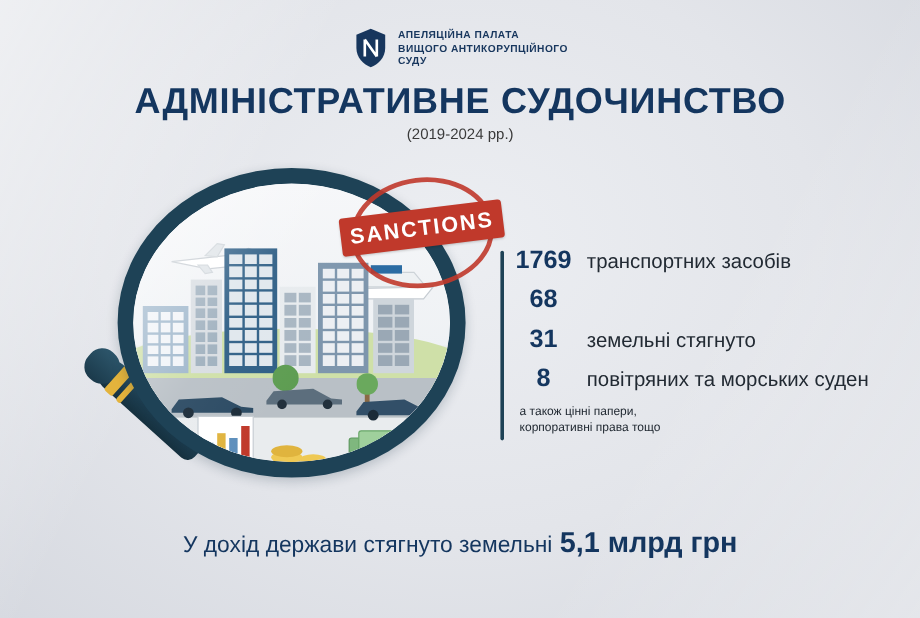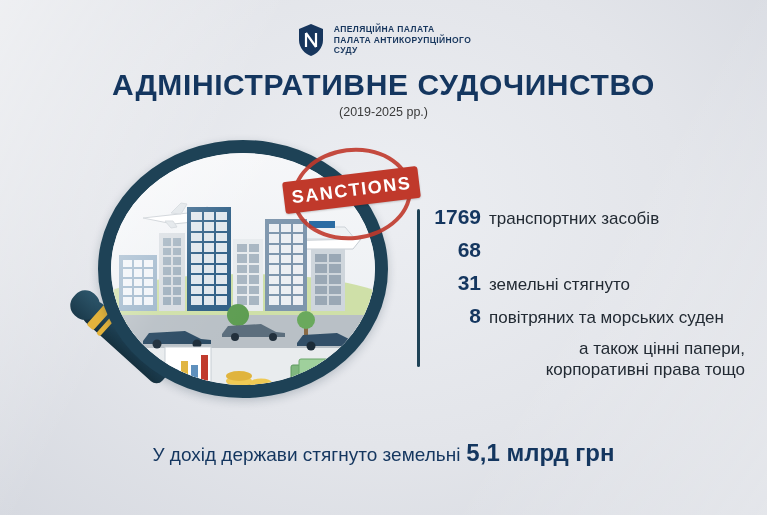--- a/index.html
+++ b/index.html
@@ -256,37 +256,36 @@
   }
   .stat-row {
     display: flex;
     align-items: baseline;
     margin-bottom: 9px;
   }
   .stat-num {
     color: #14365f;
     font-size: 21px;
     font-weight: bold;
-    text-align: right;
+    text-align: center;
     width: 56px;
     flex: 0 0 56px;
     margin-right: 8px;
   }
   .stat-label {
     color: #222a33;
     font-size: 17px;
     line-height: 1.18;
   }
   .stat-note {
     margin-top: 10px;
     margin-left: 8px;
     color: #222a33;
-    font-size: 17px;
+    font-size: 10px;
     line-height: 1.25;
-    text-align: right;
   }
 
   
   .footer {
     position: absolute;
     left: 0;
     bottom: 48px;
     width: 767px;
     text-align: center;
     color: #14365f;
@@ -310,26 +309,26 @@
 <div id="infographic">
 
   <div class="header">
     <div class="logo-row">
       <svg class="logo-mark" viewBox="0 0 30 34">
         <path d="M15 1 L27 6 L27 17 C27 25 21 31 15 33 C9 31 3 25 3 17 L3 6 Z" fill="#17365d"></path>
         <path d="M10 10 L10 24 M20 10 L20 24 M10 10 L20 24" stroke="#ffffff" stroke-width="2.2" fill="none"></path>
       </svg>
       <div class="logo-text">
         <div>АПЕЛЯЦІЙНА ПАЛАТА</div>
-        <div>ПАЛАТА АНТИКОРУПЦІЙНОГО</div>
+        <div>ВИЩОГО АНТИКОРУПЦІЙНОГО</div>
         <div>СУДУ</div>
       </div>
     </div>
     <div class="title">АДМІНІСТРАТИВНЕ СУДОЧИНСТВО</div>
-    <div class="subtitle">(2019-2025 рр.)</div>
+    <div class="subtitle">(2019-2024 рр.)</div>
   </div>
 
   <div class="magnifier">
 
     <div class="handle">
       <div class="handle-shaft"></div>
       <div class="handle-tip"></div>
       <div class="handle-band"></div>
       <div class="handle-band2"></div>
     </div>

